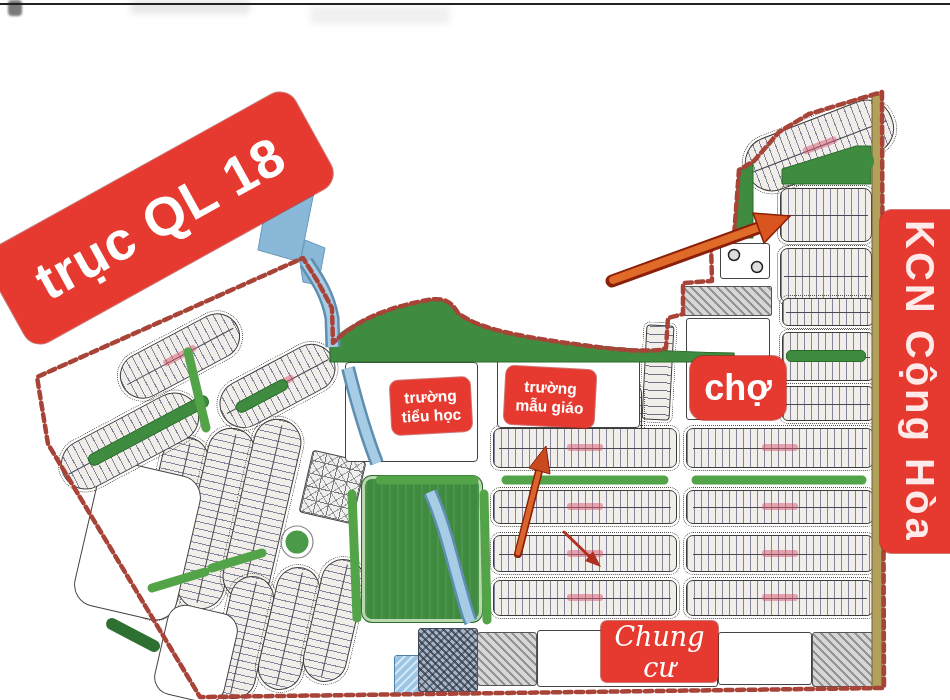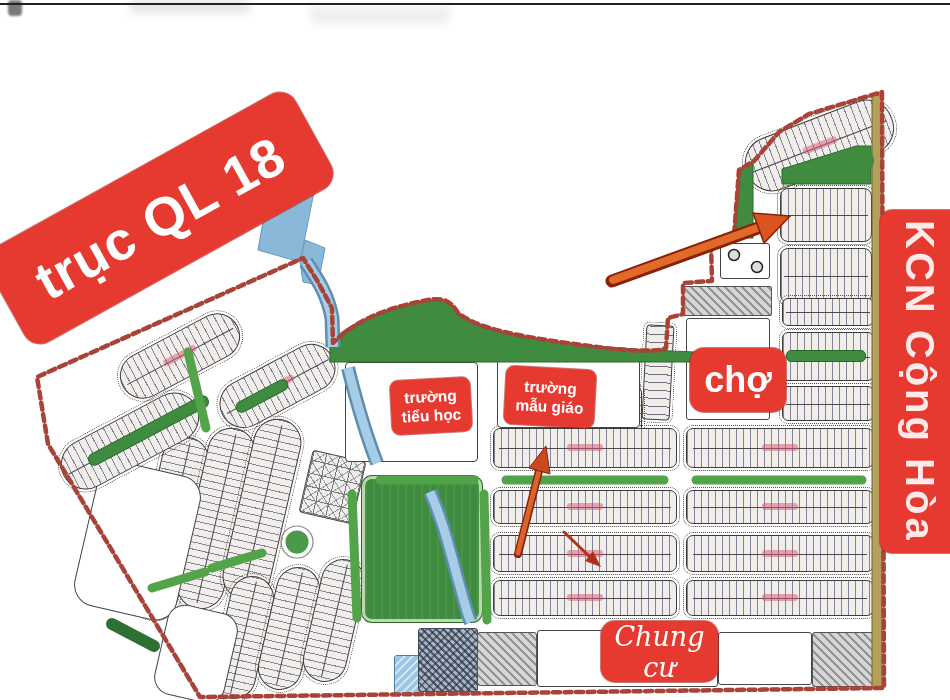--- a/index.html
+++ b/index.html
@@ -31,26 +31,26 @@
   .greenstrip{background:var(--park,#3f8b3f);border:1px solid #2a6b2c;}
   #overlay{position:absolute;left:0;top:0;z-index:6;pointer-events:none;}
   .labels{position:absolute;inset:0;z-index:10;}
   .redlabel{position:absolute;background:var(--red,#e63a30);color:#fff;display:flex;align-items:center;
             justify-content:center;text-align:center;border-radius:12px;box-shadow:0 0 0 1px rgba(170,30,25,.6);}
   .ql18{left:-15px;top:164px;width:350px;height:108px;transform:rotate(-29deg);border-radius:18px;
         font-size:54px;font-weight:bold;letter-spacing:1px;}
   .kcn{left:880px;top:210px;width:78px;height:343px;border-radius:12px 0 0 12px;}
   .kcn span{writing-mode:vertical-rl;font-size:40px;font-weight:bold;letter-spacing:3px;color:#ffe9e9;
             width:100%;height:100%;display:flex;align-items:center;justify-content:center;}
-  .cho{left:690px;top:348px;width:96px;height:64px;border-radius:14px;font-size:36px;font-weight:bold;}
+  .cho{left:690px;top:356px;width:96px;height:64px;border-radius:14px;font-size:36px;font-weight:bold;}
   .school{left:391px;top:379px;width:80px;height:54px;transform:rotate(-3deg);border-radius:8px;
           font-size:15.5px;font-weight:bold;line-height:1.25;}
   .kg{left:505px;top:368px;width:90px;height:58px;transform:rotate(3deg);border-radius:8px;
       font-size:15.5px;font-weight:bold;line-height:1.25;}
-  .chungcu{left:601px;top:621px;width:117px;height:61px;border-radius:14px;
+  .chungcu{left:601px;top:621px;width:117px;height:61px;border-radius:6px;
            font-family:"DejaVu Serif","Liberation Serif",serif;font-style:italic;font-size:27px;}
 </style>
 </head>
 <body>
 
 <div class="canvas">
   <div class="topline"></div>
   <div class="noise" style="left:130px;top:0;width:120px;height:14px"></div>
   <div class="noise" style="left:310px;top:6px;width:140px;height:18px;opacity:.12"></div>
   <div class="noise" style="left:8px;top:0;width:14px;height:16px;opacity:.65;background:#333;filter:blur(1px)"></div>

